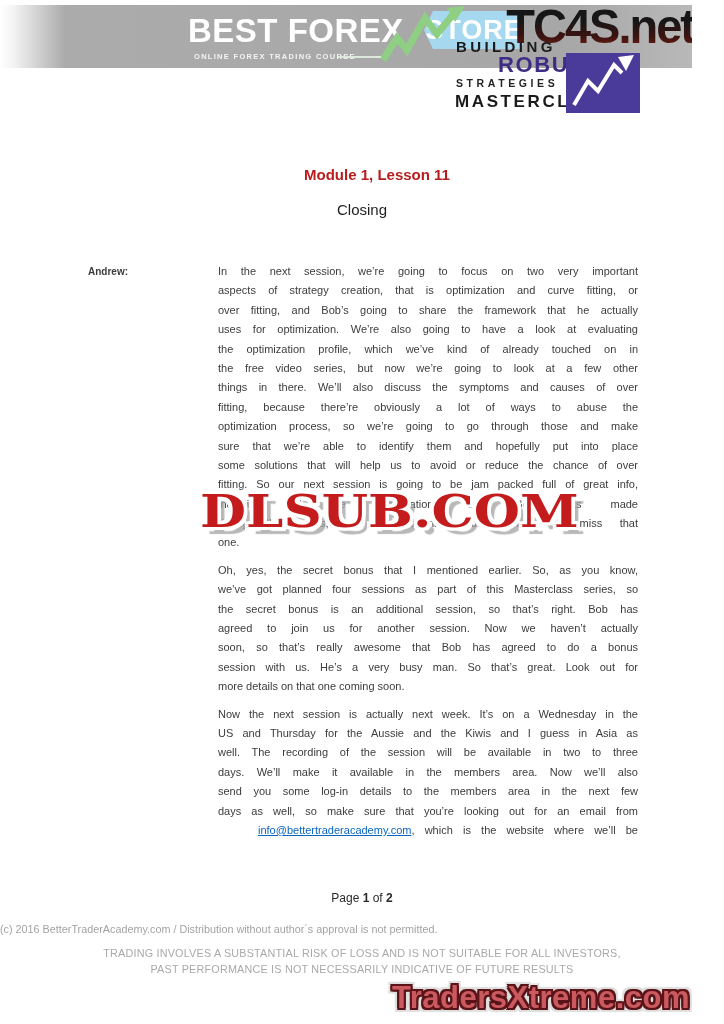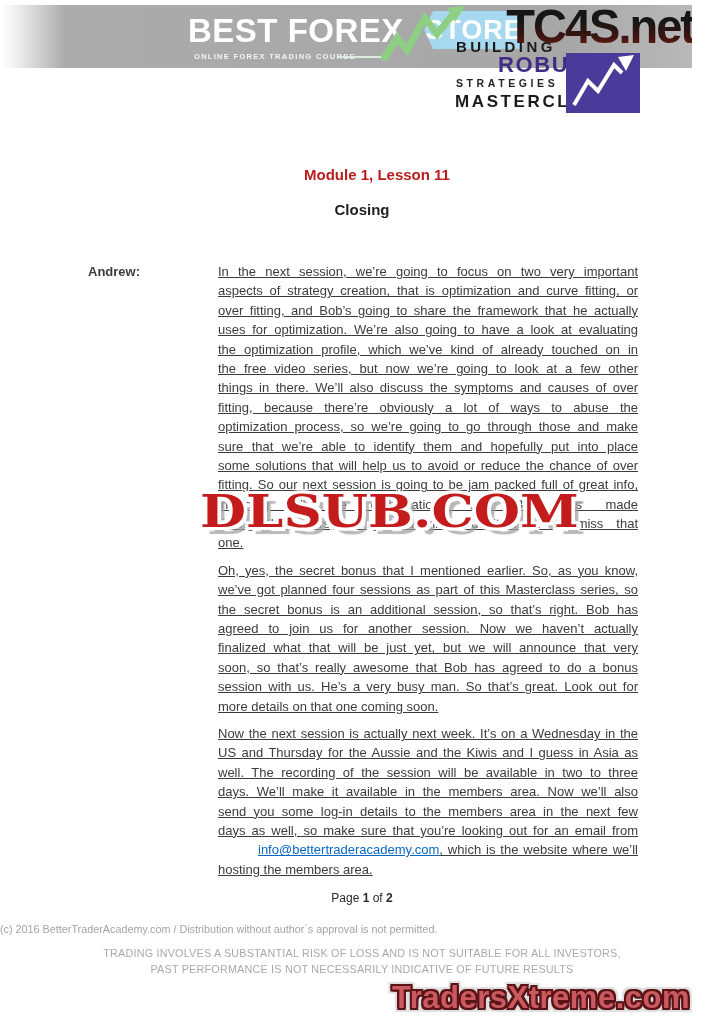--- a/index.html
+++ b/index.html
@@ -34,26 +34,26 @@
   .mc-building{position:absolute;left:1px;top:0;font-size:15px;font-weight:bold;letter-spacing:3.4px;}
   .mc-robust{position:absolute;left:0;top:14px;font-size:22px;font-weight:bold;letter-spacing:1.6px;color:#3f2d85;margin-left:43px;}
   .mc-strategies{position:absolute;left:1px;top:39px;font-size:10.5px;font-weight:bold;letter-spacing:3.6px;color:#242424;}
   .mc-masterclass{position:absolute;left:0;top:54px;font-size:17px;font-weight:bold;letter-spacing:2.6px;}
   .mc-square{position:absolute;left:111px;top:15px;}
 
   
   .doc-title{position:absolute;left:0;top:166px;width:724px;text-align:center;
     font-size:15px;font-weight:bold;color:#b91c1c;margin-left:15px;}
   .doc-subtitle{position:absolute;left:0;top:201px;width:724px;text-align:center;
-    font-size:15px;font-weight:bold;color:#1f1f1f;}
+    font-size:15px;font-weight:normal;color:#1f1f1f;}
 
   
   .transcript{position:absolute;left:88px;top:262px;width:550px;color:#3c3c3c;}
-  .speaker{position:absolute;left:0;top:0;font-size:13px;font-weight:bold;line-height:19.4px;}
-  .t-col{margin-left:130px;width:420px;font-size:13px;line-height:19.4px;text-decoration:underline;}
+  .speaker{position:absolute;left:0;top:0;font-size:10px;font-weight:bold;line-height:19.4px;}
+  .t-col{margin-left:130px;width:420px;font-size:11px;line-height:19.4px;}
   .para{margin:0 0 8px 0;}
   .t-line{text-align:justify;text-align-last:justify;height:19.4px;overflow:hidden;}
   .t-line.t-last{text-align-last:left;}
   .email-link{color:#0b66c2;text-decoration:underline;cursor:pointer;padding-left:40px;}
 
   
   .dlsub{position:absolute;left:200px;top:486px;z-index:6;
     font-family:"DejaVu Serif",serif;font-weight:bold;font-size:45px;line-height:52px;
     color:#c41c1c;letter-spacing:0px;white-space:nowrap;
     text-shadow:
@@ -138,35 +138,33 @@
         <div class="t-line">including all the optimizations that Bob has made</div>
         <div class="t-line">during the years, so you definitely don’t want to miss that</div>
         <div class="t-line t-last">one.</div>
       </div>
 
       <div class="para">
         <div class="t-line">Oh, yes, the secret bonus that I mentioned earlier. So, as you know,</div>
         <div class="t-line">we’ve got planned four sessions as part of this Masterclass series, so</div>
         <div class="t-line">the secret bonus is an additional session, so that’s right. Bob has</div>
         <div class="t-line">agreed to join us for another session. Now we haven’t actually</div>
-        <div class="t-line">finalized what that will be just yet, but we will announce that very</div>
         <div class="t-line">soon, so that’s really awesome that Bob has agreed to do a bonus</div>
         <div class="t-line">session with us. He’s a very busy man. So that’s great. Look out for</div>
         <div class="t-line t-last">more details on that one coming soon.</div>
       </div>
 
       <div class="para">
         <div class="t-line">Now the next session is actually next week. It’s on a Wednesday in the</div>
         <div class="t-line">US and Thursday for the Aussie and the Kiwis and I guess in Asia as</div>
         <div class="t-line">well. The recording of the session will be available in two to three</div>
         <div class="t-line">days. We’ll make it available in the members area. Now we’ll also</div>
         <div class="t-line">send you some log-in details to the members area in the next few</div>
         <div class="t-line">days as well, so make sure that you’re looking out for an email from</div>
         <div class="t-line"><span class="email-link">info@bettertraderacademy.com</span><span>, which is the website where we’ll be</span></div>
-        <div class="t-line t-last">hosting the members area.</div>
       </div>
 
     </div>
   </div>
 
   <div class="dlsub">DLSUB.COM</div>
 
   <div class="page-num"><span>Page </span><b>1</b><span> of </span><b>2</b></div>
 
   <div class="copyright">(c) 2016 BetterTraderAcademy.com / Distribution without author´s approval is not permitted.</div>

